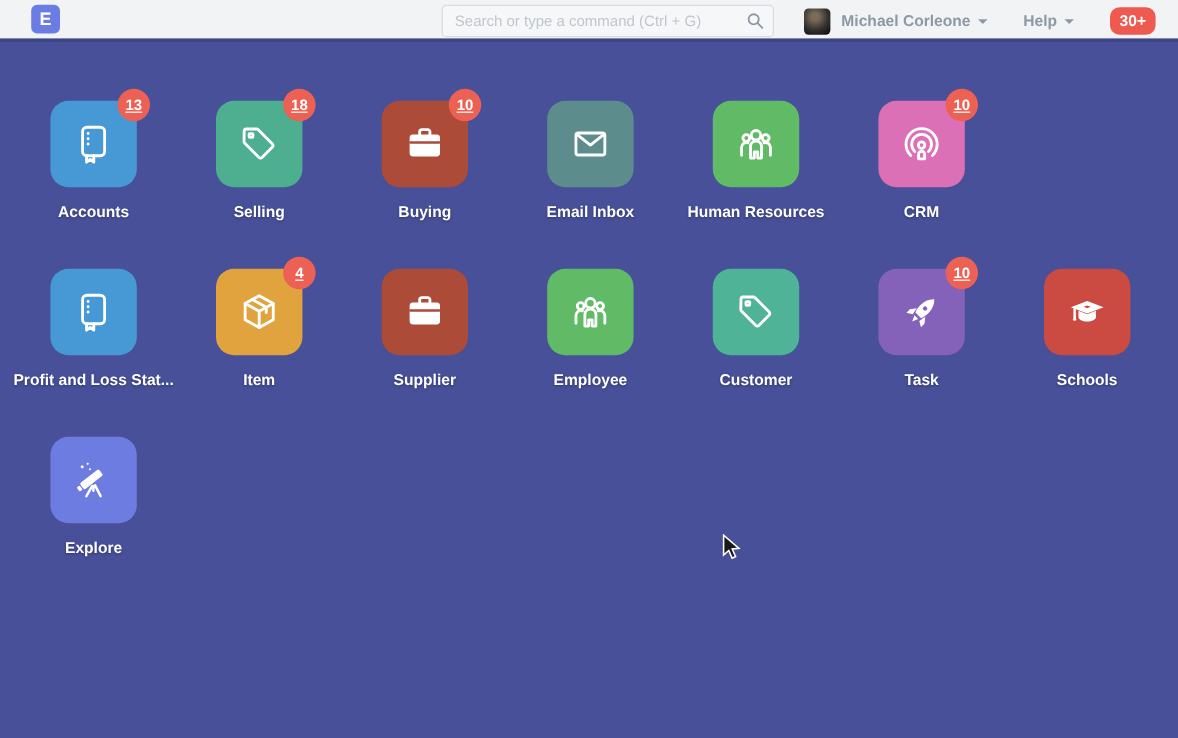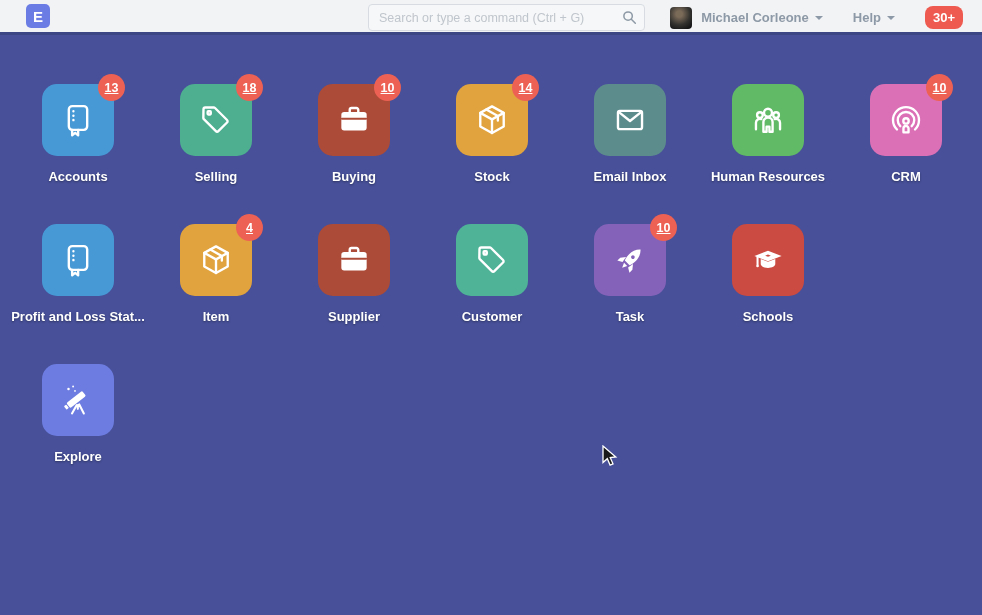--- a/index.html
+++ b/index.html
@@ -125,32 +125,20 @@
         <svg class="appicon" width="38" height="38" viewBox="0 0 24 24" fill="none" stroke="#fff" stroke-width="1.5" stroke-linecap="round" stroke-linejoin="round">
           <path d="M9.3 7 V5.6 a1.2 1.2 0 0 1 1.2 -1.2 h3 a1.2 1.2 0 0 1 1.2 1.2 V7"></path>
           <rect x="4" y="7" width="16" height="11.6" rx="1.8" fill="#fff" stroke="none"></rect>
           <line x1="4.4" y1="11.2" x2="19.6" y2="11.2" stroke="currentColor" stroke-width="1.3"></line>
         </svg>
         <span class="badge" style="background: rgb(237, 97, 84);">10</span>
       </div>
       <div class="app-label">Buying</div>
     </div>
 
-    <div class="cell">
-      <div class="tile" style="background: rgb(225, 163, 61); color: rgb(225, 163, 61);">
-        <svg class="appicon" width="38" height="38" viewBox="0 0 24 24" fill="none" stroke="#fff" stroke-width="1.5" stroke-linecap="round" stroke-linejoin="round">
-          <path d="M12 3.4 l7.4 4.1 v8.6 l-7.4 4.1 -7.4 -4.1 V7.5 z"></path>
-          <path d="M4.6 7.5 L12 11.6 l7.4 -4.1"></path>
-          <line x1="12" y1="11.6" x2="12" y2="20.2"></line>
-          <path d="M8.4 5.4 l7.3 4.1 v2.8"></path>
-        </svg>
-        <span class="badge" style="background: rgb(237, 97, 84);">14</span>
-      </div>
-      <div class="app-label">Stock</div>
-    </div>
 
     <div class="cell">
       <div class="tile" style="background: rgb(93, 140, 141); color: rgb(93, 140, 141);">
         <svg class="appicon" width="38" height="38" viewBox="0 0 24 24" fill="none" stroke="#fff" stroke-width="1.5" stroke-linecap="round" stroke-linejoin="round">
           <rect x="4.4" y="6.2" width="15.2" height="11.6" rx="1.2"></rect>
           <path d="M5.2 7.2 l6.8 5.4 6.8 -5.4"></path>
         </svg>
       </div>
       <div class="app-label">Email Inbox</div>
     </div>
@@ -213,20 +201,33 @@
       <div class="tile" style="background: rgb(172, 75, 56); color: rgb(172, 75, 56);">
         <svg class="appicon" width="38" height="38" viewBox="0 0 24 24" fill="none" stroke="#fff" stroke-width="1.5" stroke-linecap="round" stroke-linejoin="round">
           <path d="M9.3 7 V5.6 a1.2 1.2 0 0 1 1.2 -1.2 h3 a1.2 1.2 0 0 1 1.2 1.2 V7"></path>
           <rect x="4" y="7" width="16" height="11.6" rx="1.8" fill="#fff" stroke="none"></rect>
           <line x1="4.4" y1="11.2" x2="19.6" y2="11.2" stroke="currentColor" stroke-width="1.3"></line>
         </svg>
       </div>
       <div class="app-label">Supplier</div>
     </div>
 
+    <div class="cell">
+      <div class="tile" style="background: rgb(97, 186, 102); color: rgb(97, 186, 102);">
+        <svg class="appicon" width="38" height="38" viewBox="0 0 24 24" fill="none" stroke="#fff" stroke-width="1.5" stroke-linecap="round" stroke-linejoin="round">
+          <circle cx="12" cy="7.4" r="2.5"></circle>
+          <path d="M9.1 19.4 v-6.1 a2.9 2.9 0 0 1 5.8 0 v6.1 h-2 v-3.2 h-1.8 v3.2 z"></path>
+          <circle cx="6.9" cy="8.9" r="1.8"></circle>
+          <path d="M4.4 17.9 v-4.2 a2.5 2.5 0 0 1 3.4 -2.3"></path>
+          <circle cx="17.1" cy="8.9" r="1.8"></circle>
+          <path d="M19.6 17.9 v-4.2 a2.5 2.5 0 0 0 -3.4 -2.3"></path>
+        </svg>
+      </div>
+      <div class="app-label">Employee</div>
+    </div>
 
     <div class="cell">
       <div class="tile" style="background: rgb(79, 179, 152); color: rgb(79, 179, 152);">
         <svg class="appicon" width="38" height="38" viewBox="0 0 24 24" fill="none" stroke="#fff" stroke-width="1.5" stroke-linecap="round" stroke-linejoin="round">
           <path d="M4.1 5.2 a1.1 1.1 0 0 1 1.1 -1.1 h5.4 c0.3 0 0.57 0.12 0.78 0.32 l7.6 7.6 a1.1 1.1 0 0 1 0 1.56 l-5.5 5.5 a1.1 1.1 0 0 1 -1.56 0 l-7.6 -7.6 a1.1 1.1 0 0 1 -0.32 -0.78 z"></path>
           <rect x="6.7" y="6.5" width="2" height="2" rx="0.4"></rect>
         </svg>
       </div>
       <div class="app-label">Customer</div>
     </div>

